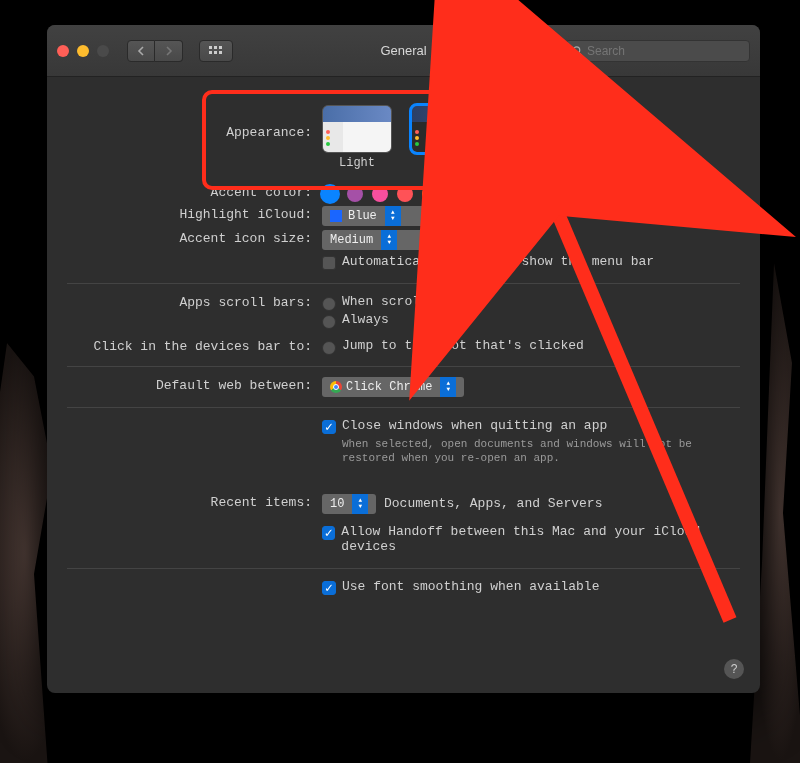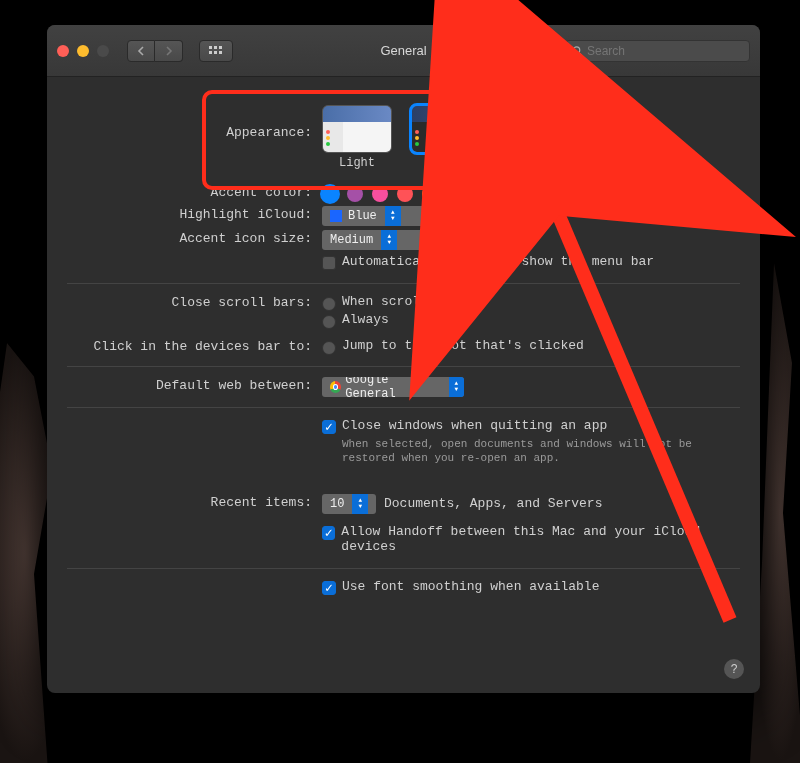--- a/index.html
+++ b/index.html
@@ -322,21 +322,21 @@
         <div class="check-row">
           <span class="checkbox"></span>
           <span>Automatically hide and show the menu bar</span>
         </div>
       </div>
     </div>
 
     <div class="sep"></div>
 
     <div class="row">
-      <div class="label">Close scroll bars:</div>
+      <div class="label">Apps scroll bars:</div>
       <div class="field" id="scrollbars-field">
           <div class="radio-row">
             <span class="radio"></span>
             <span>When scrolling</span>
           </div>
           <div class="radio-row">
             <span class="radio"></span>
             <span>Always</span>
           </div>
         </div>
@@ -353,21 +353,21 @@
     </div>
 
     <div class="sep"></div>
 
     <div class="row">
       <div class="label">Default web between:</div>
       <div class="field">
         <div class="select" style="width:142px;">
           <div class="sel-body">
               <span class="chrome-icon"></span>
-              <span>Google General</span>
+              <span>Click Chrome</span>
             </div>
           <div class="sel-arrows">▲<br>▼</div>
         </div>
       </div>
     </div>
 
     <div class="sep"></div>
 
     <div class="row">
       <div class="label"></div>

